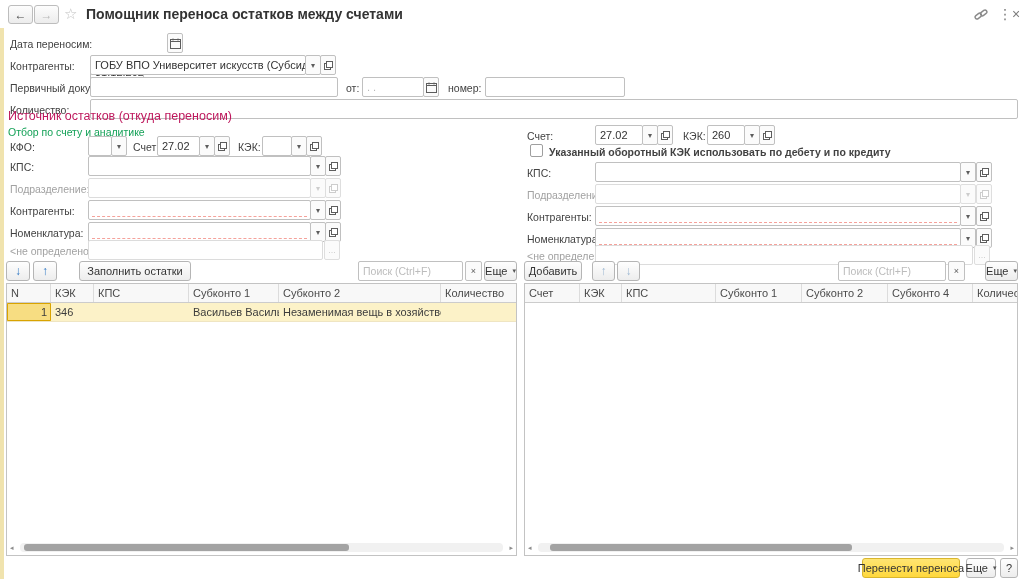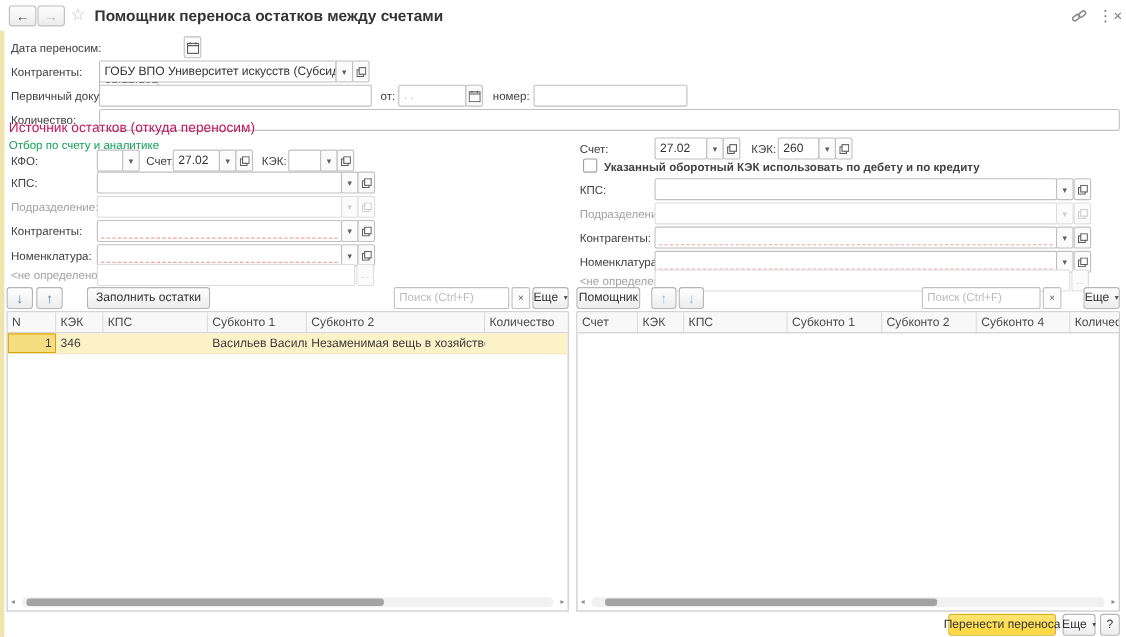--- a/index.html
+++ b/index.html
@@ -296,21 +296,21 @@
     <svg width="9" height="9" viewBox="0 0 9 9" stroke="currentColor" fill="#fff">
         <rect x="0.5" y="2.5" width="6" height="6"></rect>
         <rect x="2.5" y="0.5" width="6" height="6"></rect>
       </svg>
   </div>
 
   <div class="lbl dis" style="left:527px;top:250px;">&lt;не определено&gt;:</div>
   <div class="fld dis" style="left:595px;top:245px;width:378px;"></div>
   <div class="mini dis" style="left:974px;top:245px;font-size:9px;">...</div>
 
-  <div class="btn" style="left:524px;top:261px;width:58px;">Помощник</div>
+  <div class="btn" style="left:524px;top:261px;width:58px;">Добавить</div>
   <div class="btn blue-arrow dis" style="left:592px;top:261px;width:23px;padding:0;">↑</div>
   <div class="btn blue-arrow dis" style="left:617px;top:261px;width:23px;padding:0;">↓</div>
   <input class="search" style="left: 838px; top: 261px; width: 108px;" placeholder="Поиск (Ctrl+F)">
   <div class="mini" style="left:948px;top:261px;width:17px;font-size:9px;">×</div>
   <div class="btn" style="left:985px;top:261px;width:33px;padding:0 5px;">
     <span>Еще</span>
     <span class="caret">▾</span>
   </div>
 
   <div class="tbl" style="left:524px;width:494px;">

